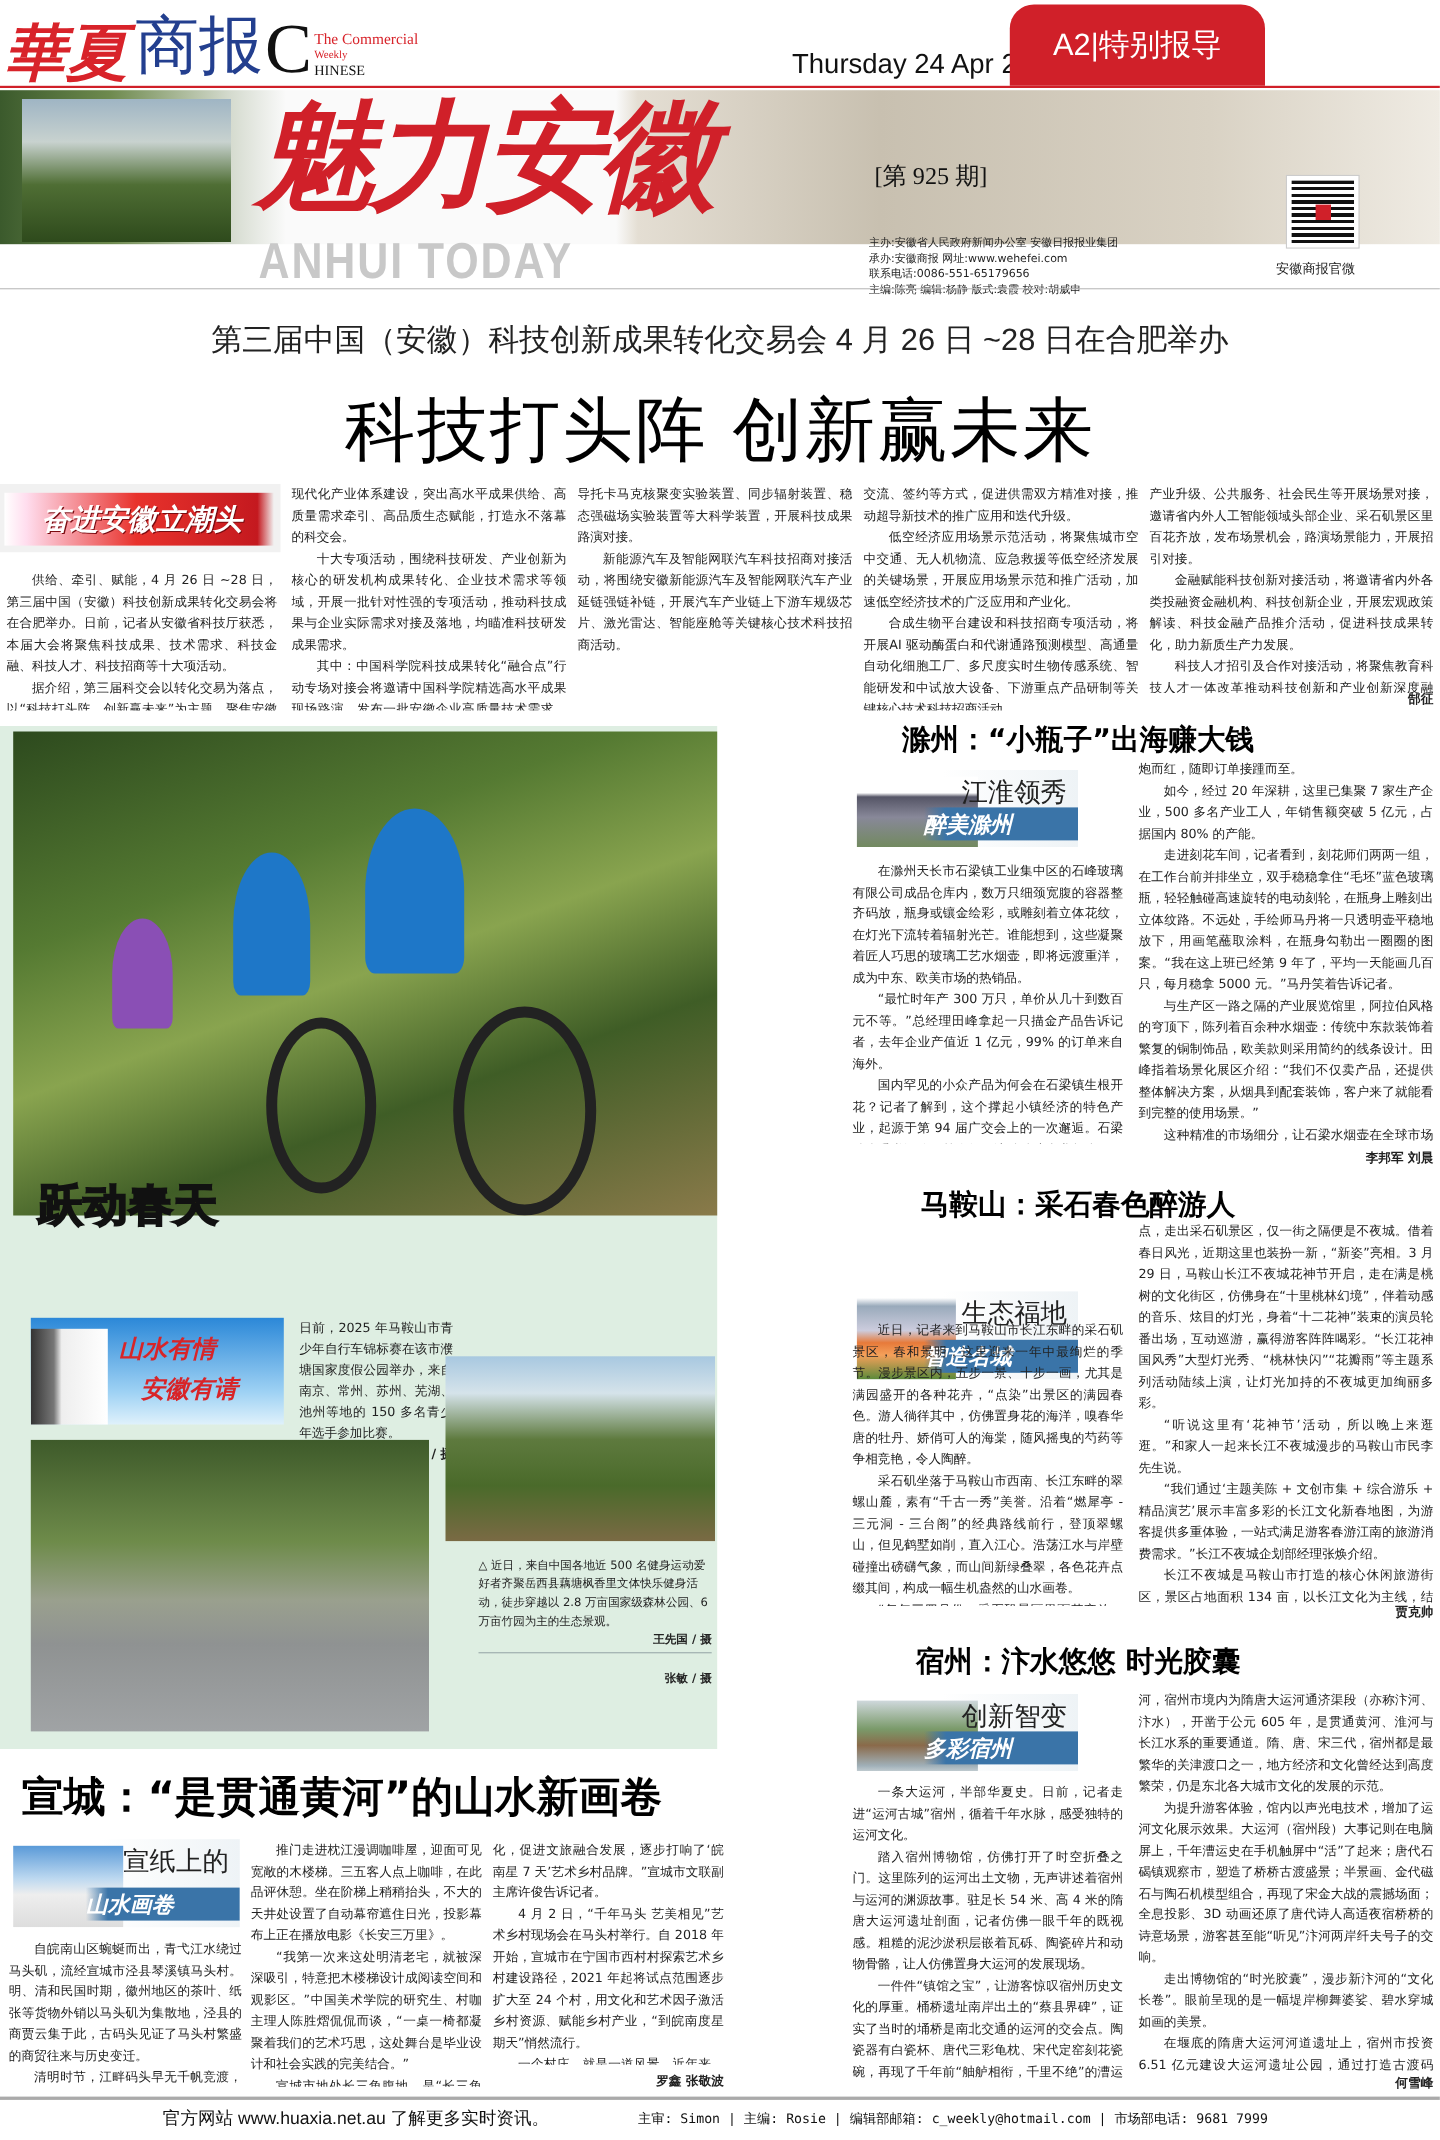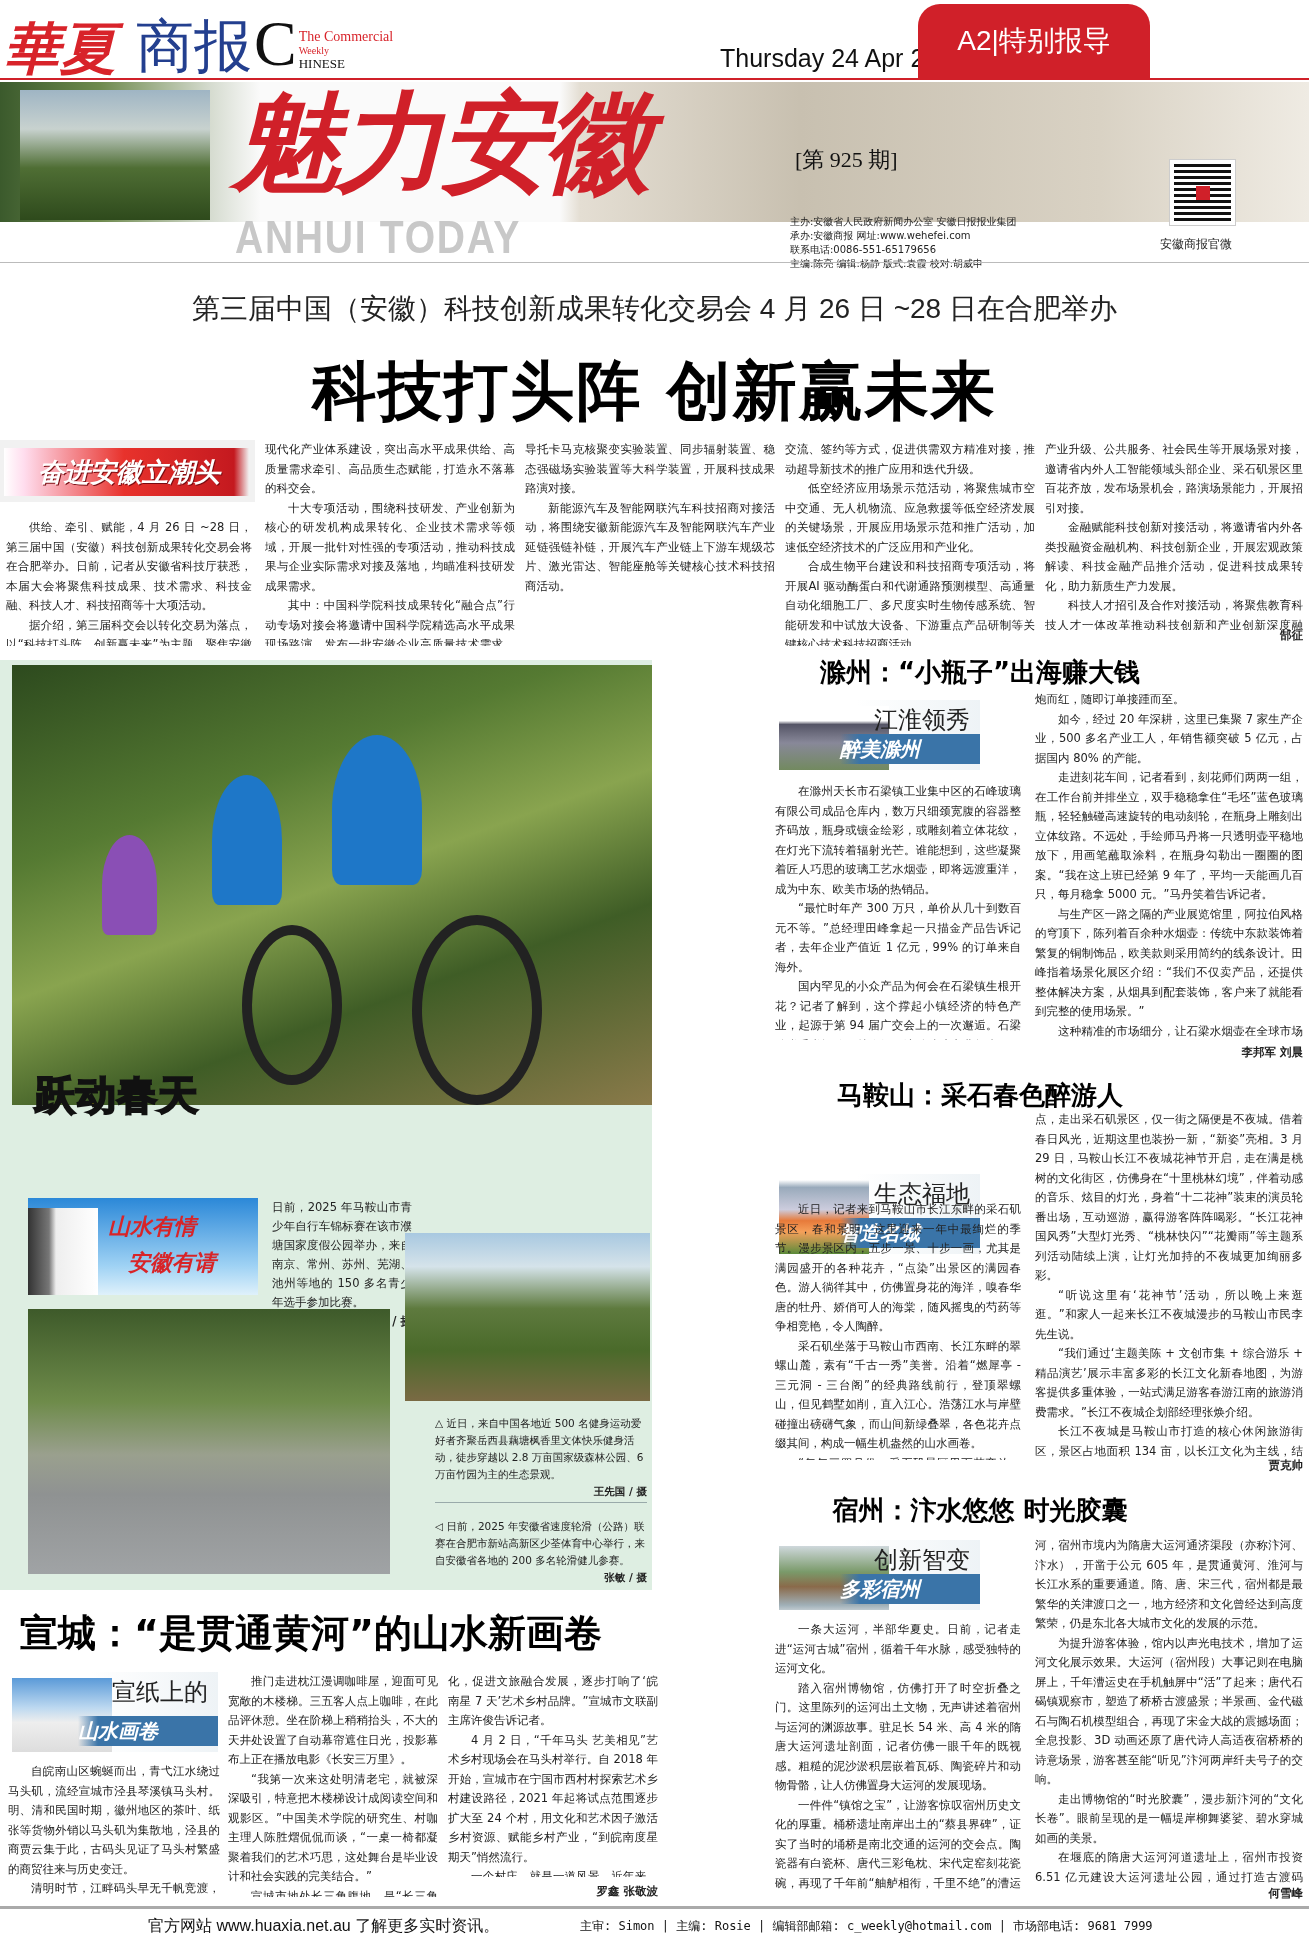--- a/index.html
+++ b/index.html
@@ -1,39 +1,39 @@
 <!DOCTYPE html>
 <html><head>
 <meta charset="utf-8">
 <style>
 *{box-sizing:border-box;margin:0;padding:0}
 body{width:1309px;height:1945px;background:#fff;font-family:"DejaVu Sans",sans-serif;color:#222;position:relative;overflow:hidden}
 .abs{position:absolute}
 .masthead-logo{left:4px;top:6px;height:70px;display:flex;align-items:flex-end}
 .logo-hua{color:#d8232a;font-family:"DejaVu Serif",serif;font-size:56px;font-weight:bold;font-style:italic;line-height:1}
-.logo-shang{color:#233f8f;font-family:Liberation Serif, serif;font-size:58px;line-height:1;margin-left:20px}
+.logo-shang{color:#233f8f;font-family:Liberation Mono, monospace;font-size:58px;line-height:1;margin-left:7px}
 .logo-c{font-family:"Liberation Serif",serif;font-size:64px;line-height:1;color:#111;margin-left:2px}
 .logo-sub{display:flex;flex-direction:column;font-family:"Liberation Serif",serif;margin-left:2px;margin-bottom:4px}
 .logo-sub .t1{color:#d8232a;font-size:14px}
 .logo-sub .t2{color:#d8232a;font-size:10px}
 .logo-sub .t3{color:#111;font-size:13px}
 .date{left:720px;top:44px;font-family:"Liberation Sans",sans-serif;font-size:25px;color:#111}
 .section-tab{left:918px;top:4px;width:232px;height:74px;background:#d02029;border-radius:22px 22px 0 0;color:#fff;font-size:28px;display:flex;align-items:center;justify-content:center;font-family:"Liberation Sans",sans-serif}
 .red-rule{left:0;top:78px;width:1309px;height:2px;background:#d02029}
 .banner{left:0;top:82px;width:1309px;height:140px;background:linear-gradient(90deg,#3b5a2c 0,#6e8a4e 100px,#d5dbcf 210px,#fafafa 260px,#fafafa 560px,#e4ded3 580px,#c8c0b0 800px,#d9d2c4 1100px,#efebe3 1309px)}
 .banner-title{left:232px;top:88px;color:#d02029;font-family:"DejaVu Serif",serif;font-size:108px;font-style:italic;font-weight:bold;letter-spacing:-4px;line-height:1}
 .banner-en{left:235px;top:210px;color:#c8c8c8;font-family:"Liberation Sans",sans-serif;font-weight:bold;font-size:46px;letter-spacing:2px;transform:scaleX(.85);transform-origin:left}
 .issue{left:795px;top:145px;font-family:"Liberation Serif",serif;font-size:22px;color:#111}
 .info{left:790px;top:215px;font-size:10px;line-height:14px;color:#222;width:330px}
 .qr{left:1170px;top:160px;width:65px;height:65px;background:repeating-linear-gradient(0deg,#111 0 3px,#fff 3px 6px),#fff;border:4px solid #fff;outline:1px solid #ccc}
 .qr-center{position:absolute;left:22px;top:22px;width:14px;height:14px;background:#d02029}
 .qr-cap{left:1160px;top:236px;font-size:12px;color:#222}
 .grey-rule{left:0;top:262px;width:1309px;height:1px;background:#bbb}
 .subhead{left:0;top:290px;width:1309px;text-align:center;font-size:28px;color:#222;font-family:"Liberation Sans",sans-serif}
-.headline{left:0;top:348px;width:1309px;text-align:center;font-size:64px;font-weight:bold;color:#000;letter-spacing:2px}
+.headline{left:0;top:348px;width:1309px;text-align:center;font-size:64px;font-weight:normal;color:#000;letter-spacing:2px}
 .tagline{left:4px;top:448px;width:250px;height:48px;background:linear-gradient(90deg,#fff 0,#fde 20px,#e8322c 120px,#c4191f 230px,transparent 245px);color:#fff;font-size:26px;font-style:italic;font-weight:bold;font-family:"DejaVu Serif",serif;display:flex;align-items:center;justify-content:center;text-shadow:1px 1px 0 #7a0b10}
 .tagline-bg{left:0;top:440px;width:255px;height:62px;background:#f1f1f1}
 .col{font-size:11.5px;line-height:19.5px;color:#222;text-align:justify;overflow:hidden}
 .col p{text-indent:2em}
 .col p.noind{text-indent:0}
 .sig{text-align:right;font-weight:bold}
 .green{left:0;top:660px;width:652px;height:930px;background:#deeee2}
 .photo-main{left:12px;top:665px;width:640px;height:440px;background:linear-gradient(160deg,#2d4a1e 0,#557a32 30%,#89a44f 50%,#3f5d26 70%,#8a7a4a 100%);overflow:hidden}
 .rider{position:absolute;border-radius:50% 50% 10% 10%;background:#1e77c8}
 .tyre{position:absolute;border:10px solid #222;border-radius:50%}
@@ -144,21 +144,20 @@
 </div>
 
 <div class="abs photo-skate"></div>
 <div class="abs photo-hike"></div>
 <div class="abs cap-small" style="left:435px;top:1415px;width:212px;font-size:10.5px;line-height:17px">
   <div>△ 近日，来自中国各地近 500 名健身运动爱好者齐聚岳西县藕塘枫香里文体快乐健身活动，徒步穿越以 2.8 万亩国家级森林公园、6 万亩竹园为主的生态景观。</div>
   <div style="text-align:right;font-weight:bold">王先国 / 摄</div>
 </div>
 <div class="abs hr-thin" style="left:435px;top:1502px;width:212px"></div>
 <div class="abs cap-small" style="left:435px;top:1518px;width:212px;font-size:10.5px;line-height:17px">
-  <div>◁ 日前，2025 年安徽省速度轮滑（公路）联赛在合肥市新站高新区少荃体育中心举行，来自安徽省各地的 200 多名轮滑健儿参赛。</div>
   <div style="text-align:right;font-weight:bold">张敏 / 摄</div>
 </div>
 
 <div class="abs city-head" style="left:660px;top:655px;width:640px">滁州：“小瓶子”出海赚大钱</div>
 <div class="abs city-logo" style="left:775px;top:700px;width:205px;height:70px">
   <div class="pic" style="background:linear-gradient(180deg,#fff 0,#fff 20%,#556 25%,#889 50%,#6a8a4a 100%)"></div>
   <div class="big">江淮领秀</div>
   <div class="bar">醉美滁州</div>
 </div>
 <div class="abs col" style="left:775px;top:782px;width:246px;height:258px">

